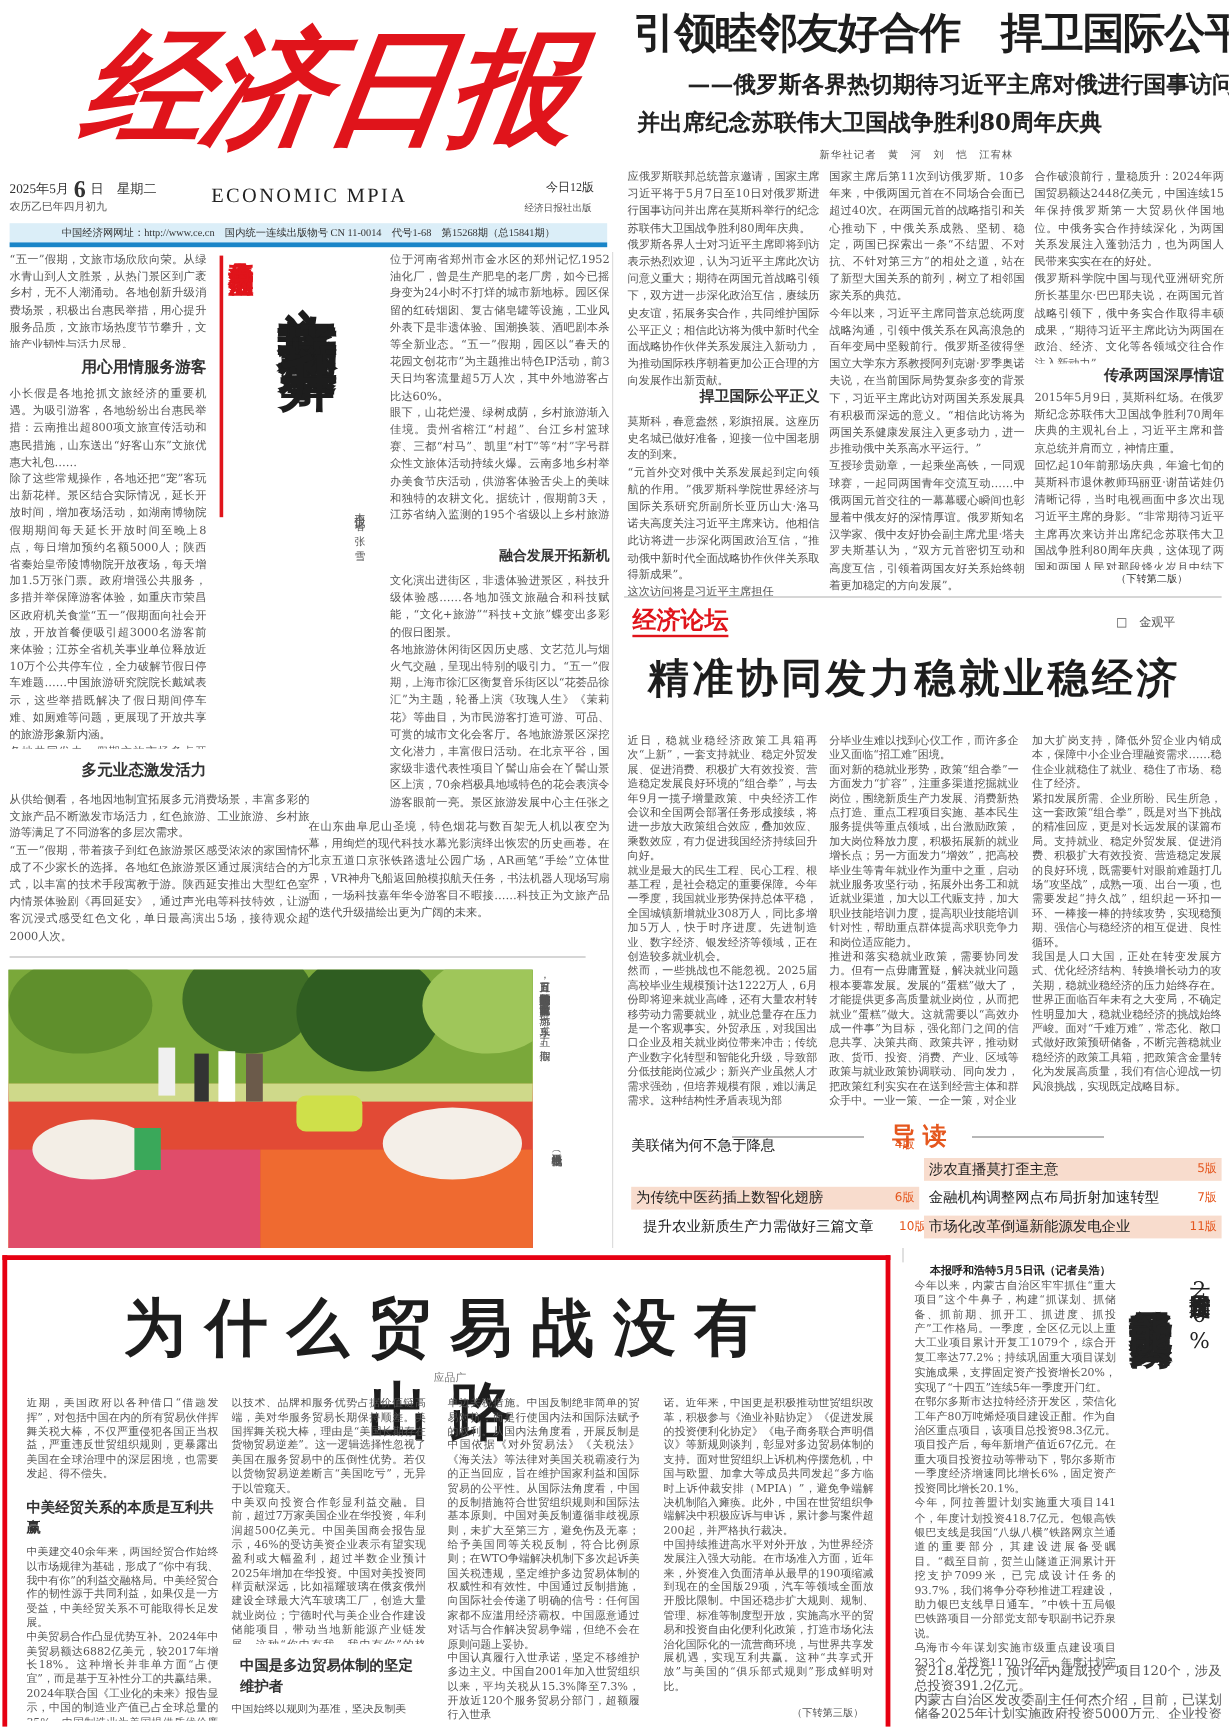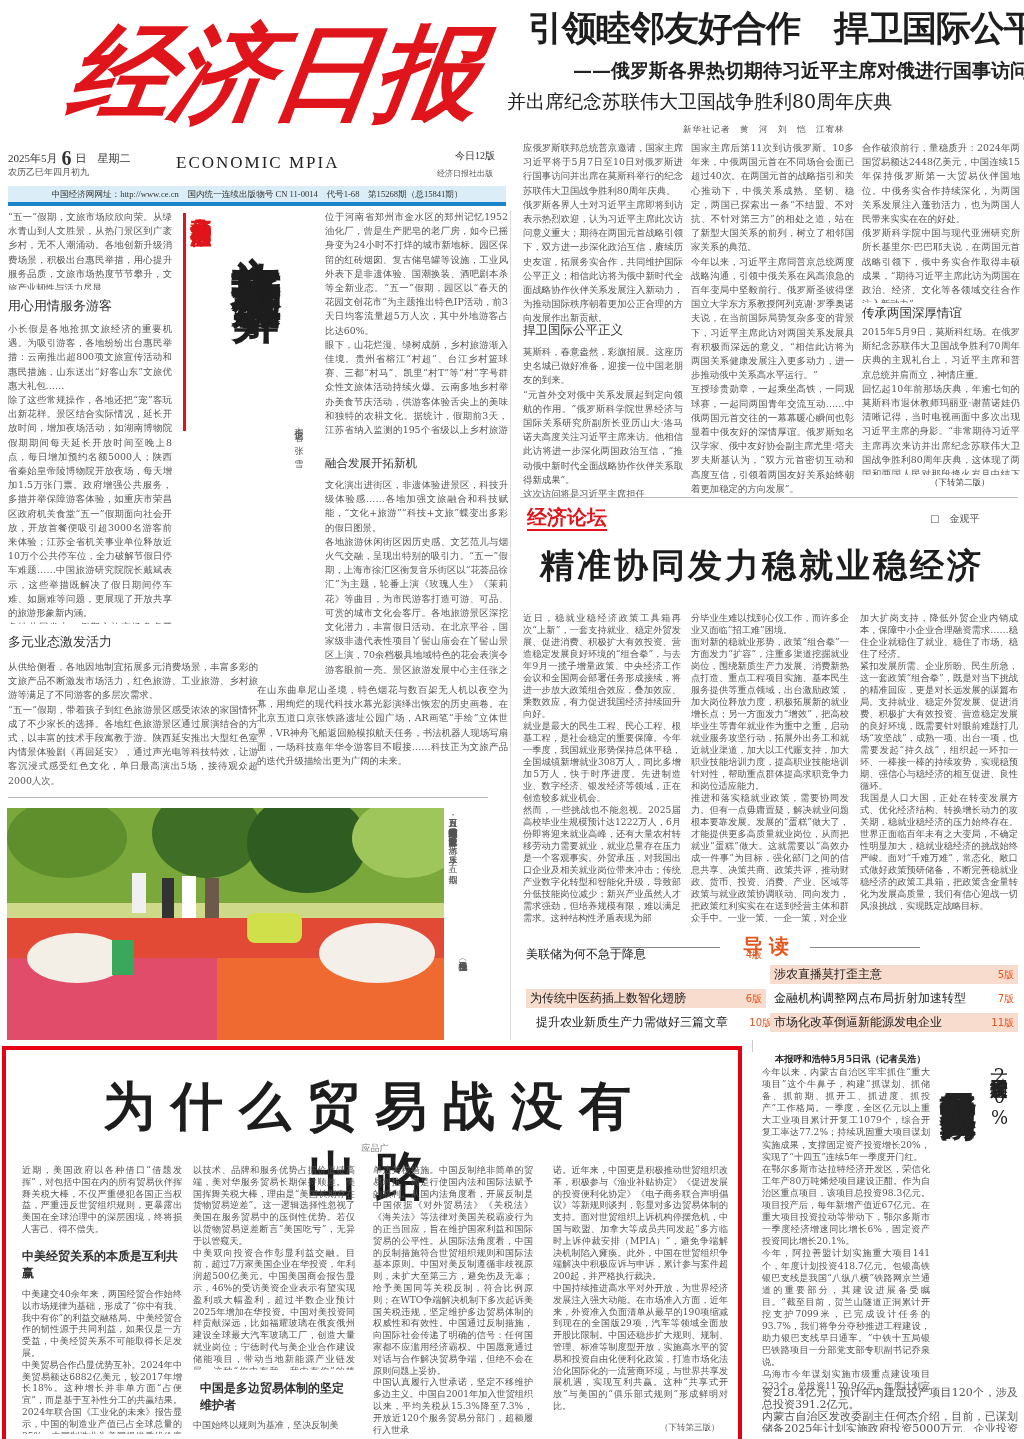--- a/index.html
+++ b/index.html
@@ -11,21 +11,21 @@
 .masthead{left:70px;top:8px;width:440px;height:130px;color:#e0141b;font-family:"DejaVu Serif",serif;font-size:104px;font-weight:bold;font-style:italic;letter-spacing:-2px;line-height:130px;transform:skewX(-8deg)}
 .date-line{left:8px;top:147px;font-size:11px;color:#333}
 .date-line b{font-size:20px;font-weight:bold;margin:0 4px;vertical-align:-3px}
 .lunar{left:8px;top:166px;font-size:9px;color:#555}
 .eng{left:176px;top:153px;font-size:17px;letter-spacing:2px;color:#222}
 .pages{left:455px;top:149px;font-size:10px;color:#333}
 .publisher{left:437px;top:168px;font-size:8px;color:#555}
 .infobar{left:8px;top:186px;width:498px;height:16px;background:#dbeef8;font-size:8.6px;color:#333;text-align:center;line-height:16px}
 .bluebar{left:8px;top:202px;width:498px;height:4px;background:#1a85c8}
 .h1{font-family:"DejaVu Sans",sans-serif;font-weight:bold;color:#1d1d1d}
-.sub-h{font-family:"DejaVu Sans",sans-serif;font-weight:normal;color:#333;font-size:13px;text-align:left}
+.sub-h{font-family:"DejaVu Sans",sans-serif;font-weight:bold;color:#333;font-size:13px;text-align:right}
 .vcol{writing-mode:vertical-rl;text-orientation:upright}
 .rule{background:#bbb;height:1px}
 .vrule{background:#ccc;width:1px}
 .photo{left:7px;top:808px;width:437px;height:232px;overflow:hidden;background:linear-gradient(180deg,#6d9c33 0%,#8fbd3d 25%,#a8c84a 38%,#e04a3a 48%,#e85b4a 60%,#d8365a 72%,#f06c3c 85%,#e24b2b 100%)}
 .dao-row{position:absolute;height:19px;font-family:"DejaVu Sans",sans-serif;font-size:12px;color:#222;line-height:19px}
 .dao-row .pg{position:absolute;right:4px;top:0;font-size:10px;color:#e5571e}
 .shade{background:#f8dccd}
 .redbox{left:2px;top:1046px;width:740px;height:393px;border:4px solid #e60012;border-bottom:none}
 </style>
 </head>
@@ -35,21 +35,21 @@
 <div class="abs date-line sans"><span>2025年5月</span><b>6</b><span>日　星期二</span></div>
 <div class="abs lunar">农历乙巳年四月初九</div>
 <div class="abs eng sans">ECONOMIC MPIA</div>
 <div class="abs pages sans">今日12版</div>
 <div class="abs publisher">经济日报社出版</div>
 <div class="abs infobar sans">中国经济网网址：http://www.ce.cn　国内统一连续出版物号 CN 11-0014　代号1-68　第15268期（总15841期）</div>
 <div class="abs bluebar"></div>
 
 <div class="abs h1" style="left:528px;top:6px;width:490px;font-size:35px;line-height:44px;letter-spacing:-1px;white-space:nowrap">引领睦邻友好合作　捍卫国际公平正义</div>
 <div class="abs" style="left:573px;top:58px;font-size:19px;font-weight:bold;color:#222;white-space:nowrap">——俄罗斯各界热切期待习近平主席对俄进行国事访问</div>
-<div class="abs" style="left:507px;top:89px;font-size:19px;font-weight:normal;color:#222;white-space:nowrap">并出席纪念苏联伟大卫国战争胜利80周年庆典</div>
+<div class="abs" style="left:531px;top:89px;font-size:19px;font-weight:bold;color:#222;white-space:nowrap">并出席纪念苏联伟大卫国战争胜利80周年庆典</div>
 <div class="abs" style="left:683px;top:124px;font-size:8.5px;color:#555;letter-spacing:1px">新华社记者　黄　河　刘　恺　江宥林</div>
 
 <div class="abs body-text" style="left:523px;top:141px;width:160px;height:190px">应俄罗斯联邦总统普京邀请，国家主席习近平将于5月7日至10日对俄罗斯进行国事访问并出席在莫斯科举行的纪念苏联伟大卫国战争胜利80周年庆典。
 俄罗斯各界人士对习近平主席即将到访表示热烈欢迎，认为习近平主席此次访问意义重大；期待在两国元首战略引领下，双方进一步深化政治互信，赓续历史友谊，拓展务实合作，共同维护国际公平正义；相信此访将为俄中新时代全面战略协作伙伴关系发展注入新动力，为推动国际秩序朝着更加公正合理的方向发展作出新贡献。</div>
 <div class="abs sub-h" style="left:523px;top:322px;width:160px;font-size:12.5px">捍卫国际公平正义</div>
 <div class="abs body-text" style="left:523px;top:345px;width:160px;height:152px">莫斯科，春意盎然，彩旗招展。这座历史名城已做好准备，迎接一位中国老朋友的到来。
 “元首外交对俄中关系发展起到定向领航的作用。”俄罗斯科学院世界经济与国际关系研究所副所长亚历山大·洛马诺夫高度关注习近平主席来访。他相信此访将进一步深化两国政治互信，“推动俄中新时代全面战略协作伙伴关系取得新成果”。
 这次访问将是习近平主席担任</div>
 <div class="abs body-text" style="left:691px;top:141px;width:163px;height:356px;overflow:hidden">国家主席后第11次到访俄罗斯。10多年来，中俄两国元首在不同场合会面已超过40次。在两国元首的战略指引和关心推动下，中俄关系成熟、坚韧、稳定，两国已探索出一条“不结盟、不对抗、不针对第三方”的相处之道，站在了新型大国关系的前列，树立了相邻国家关系的典范。
 今年以来，习近平主席同普京总统两度战略沟通，引领中俄关系在风高浪急的百年变局中坚毅前行。俄罗斯圣彼得堡国立大学东方系教授阿列克谢·罗季奥诺夫说，在当前国际局势复杂多变的背景下，习近平主席此访对两国关系发展具有积极而深远的意义。“相信此访将为两国关系健康发展注入更多动力，进一步推动俄中关系高水平运行。”
@@ -131,21 +131,21 @@
 <div class="dao-row shade" style="left:770px;top:965px;width:248px;padding-left:4px"><span>涉农直播莫打歪主意</span><span class="pg">5版</span></div>
 <div class="dao-row shade" style="left:526px;top:989px;width:240px;padding-left:4px"><span>为传统中医药插上数智化翅膀</span><span class="pg">6版</span></div>
 <div class="dao-row" style="left:770px;top:989px;width:248px;padding-left:4px"><span>金融机构调整网点布局折射加速转型</span><span class="pg">7版</span></div>
 <div class="dao-row" style="left:536px;top:1013px;width:240px"><span>提升农业新质生产力需做好三篇文章</span><span class="pg">10版</span></div>
 <div class="dao-row shade" style="left:770px;top:1013px;width:248px;padding-left:4px"><span>市场化改革倒逼新能源发电企业</span><span class="pg">11版</span></div>
 
 <div class="abs redbox"></div>
 <div class="abs h1" style="left:70px;top:1072px;width:610px;text-align:center;font-size:52px;letter-spacing:16px">为什么贸易战没有出路</div>
 <div class="abs" style="left:340px;top:1142px;width:70px;text-align:center;font-size:9px;color:#777">应品广</div>
 
-<div class="abs body-text" style="left:22px;top:1165px;width:160px;height:80px;font-size:9.1px;line-height:11.8px;overflow:hidden">近期，美国政府以各种借口“借题发挥”，对包括中国在内的所有贸易伙伴挥舞关税大棒，不仅严重侵犯各国正当权益，严重违反世贸组织规则，更暴露出美国在全球治理中的深层困境，终将损人害己、得不偿失。</div>
+<div class="abs body-text" style="left:22px;top:1165px;width:160px;height:80px;font-size:9.1px;line-height:11.8px;overflow:hidden">近期，美国政府以各种借口“借题发挥”，对包括中国在内的所有贸易伙伴挥舞关税大棒，不仅严重侵犯各国正当权益，严重违反世贸组织规则，更暴露出美国在全球治理中的深层困境，也需要发起、得不偿失。</div>
 <div class="abs sans" style="left:22px;top:1248px;width:160px;font-size:12px;font-weight:bold;color:#333;line-height:17px">中美经贸关系的本质是互利共赢</div>
 <div class="abs body-text" style="left:22px;top:1289px;width:160px;height:145px;font-size:9.1px;line-height:11.8px;overflow:hidden">中美建交40余年来，两国经贸合作始终以市场规律为基础，形成了“你中有我、我中有你”的利益交融格局。中美经贸合作的韧性源于共同利益，如果仅是一方受益，中美经贸关系不可能取得长足发展。
 中美贸易合作凸显优势互补。2024年中美贸易额达6882亿美元，较2017年增长18%。这种增长并非单方面“占便宜”，而是基于互补性分工的共赢结果。2024年联合国《工业化的未来》报告显示，中国的制造业产值已占全球总量的35%。中国制造业为美国提供质优价廉的终端产品，美国则</div>
 
 <div class="abs body-text" style="left:193px;top:1165px;width:162px;height:205px;font-size:9.1px;line-height:11.8px;overflow:hidden">以技术、品牌和服务优势占据价值链高端，美对华服务贸易长期保持顺差。美国挥舞关税大棒，理由是“美国长期存在货物贸易逆差”。这一逻辑选择性忽视了美国在服务贸易中的压倒性优势。若仅以货物贸易逆差断言“美国吃亏”，无异于以管窥天。
 中美双向投资合作彰显利益交融。目前，超过7万家美国企业在华投资，年利润超500亿美元。中国美国商会报告显示，46%的受访美资企业表示有望实现盈利或大幅盈利，超过半数企业预计2025年增加在华投资。中国对美投资同样贡献深远，比如福耀玻璃在俄亥俄州建设全球最大汽车玻璃工厂，创造大量就业岗位；宁德时代与美企业合作建设储能项目，带动当地新能源产业链发展。这种“你中有我、我中有你”的格局，印证了“合则两利”的经济学原理。</div>
 <div class="abs sans" style="left:200px;top:1380px;width:155px;font-size:12px;font-weight:bold;color:#333;line-height:17px">中国是多边贸易体制的坚定维护者</div>
 <div class="abs body-text" style="left:193px;top:1420px;width:162px;height:14px;font-size:9.1px;line-height:11.8px;overflow:hidden">中国始终以规则为基准，坚决反制美</div>
 
 <div class="abs body-text" style="left:373px;top:1165px;width:160px;height:270px;font-size:9.1px;line-height:11.8px;overflow:hidden">单边关税措施。中国反制绝非简单的贸易对抗，而是行使国内法和国际法赋予的权利。从国内法角度看，开展反制是中国依据《对外贸易法》《关税法》《海关法》等法律对美国关税霸凌行为的正当回应，旨在维护国家利益和国际贸易的公平性。从国际法角度看，中国的反制措施符合世贸组织规则和国际法基本原则。中国对美反制遵循非歧视原则，未扩大至第三方，避免伤及无辜；给予美国同等关税反制，符合比例原则；在WTO争端解决机制下多次起诉美国关税违规，坚定维护多边贸易体制的权威性和有效性。中国通过反制措施，向国际社会传递了明确的信号：任何国家都不应滥用经济霸权。中国愿意通过对话与合作解决贸易争端，但绝不会在原则问题上妥协。

